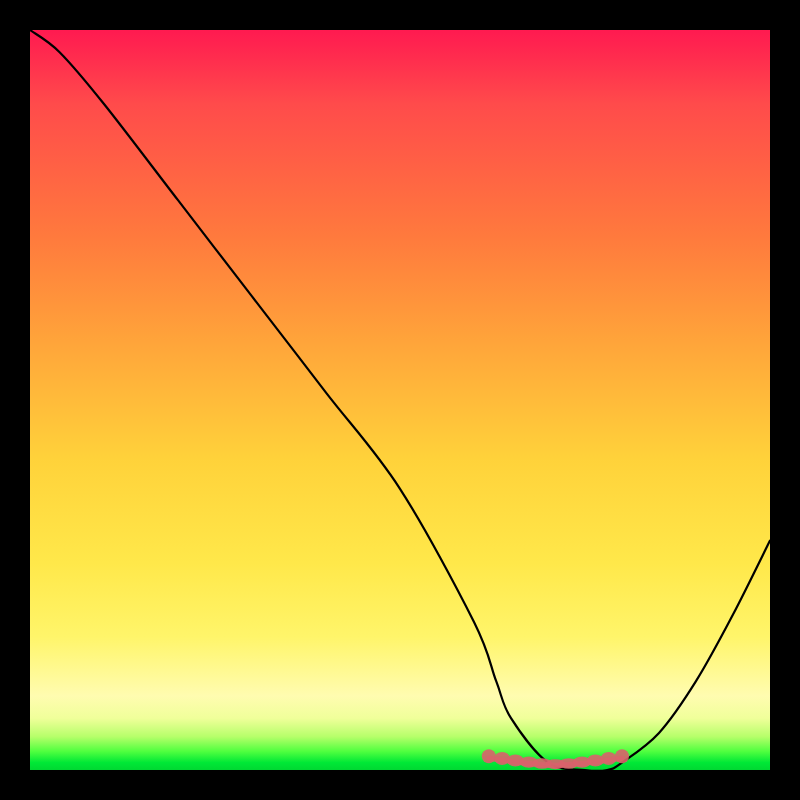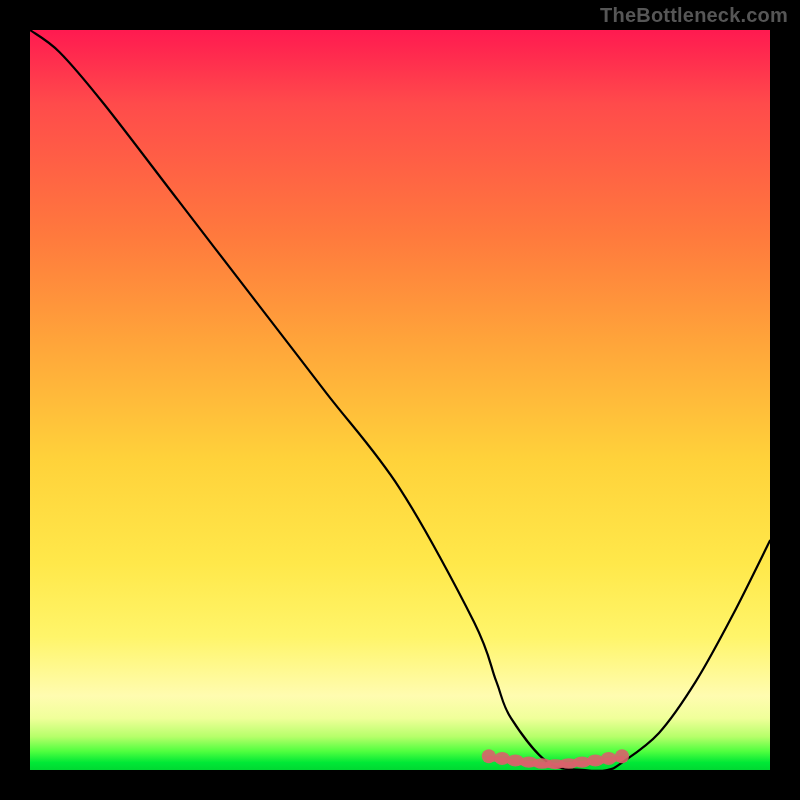--- a/index.html
+++ b/index.html
@@ -50,21 +50,20 @@
     top: 0;
     width: 740px;
     height: 740px;
   }
 </style>
 </head>
 <body>
 
 <div class="frame">
 
-  <div class="attribution">TheBottleneck.com</div>
 
   <div class="plot-area">
     <svg id="plot-svg" class="overlay-svg" viewBox="0 0 740 740" preserveAspectRatio="none">
       <path id="curve-path" fill="none" stroke="#000000" stroke-width="2.2" stroke-linecap="round" stroke-linejoin="round" d="M 0 0 C 4.933333333333334 3.7000000000000077, 17.266666666666666 9.866666666666712, 29.6 22.200000000000045 C 41.93333333333334 34.53333333333338, 54.266666666666666 49.33333333333336, 74 74 C 93.73333333333333 98.66666666666664, 123.33333333333333 138.13333333333327, 148 170.19999999999993 C 172.66666666666666 202.2666666666666, 197.33333333333334 234.33333333333331, 222 266.4 C 246.66666666666666 298.46666666666664, 271.3333333333333 330.5333333333333, 296 362.59999999999997 C 320.6666666666667 394.66666666666663, 345.3333333333333 420.56666666666666, 370 458.8 C 394.6666666666667 497.03333333333336, 427.9666666666667 559.9333333333333, 444 592 C 460.0333333333333 624.0666666666667, 460.0333333333333 635.1666666666667, 466.2 651.2 C 472.3666666666667 667.2333333333333, 472.3666666666667 674.6333333333334, 481 688.2 C 489.6333333333333 701.7666666666667, 505.6666666666667 723.9666666666667, 518 732.6 C 530.3333333333334 741.2333333333333, 545.1333333333333 738.7666666666667, 555 740 C 564.8666666666667 741.2333333333333, 571.0333333333334 741.2333333333333, 577.2 740 C 583.3666666666667 738.7666666666667, 583.3666666666667 738.7666666666667, 592 732.6 C 600.6333333333333 726.4333333333334, 616.6666666666666 716.5666666666666, 629 703 C 641.3333333333334 689.4333333333334, 653.6666666666666 670.9333333333334, 666 651.2 C 678.3333333333334 631.4666666666667, 690.6666666666666 608.0333333333333, 703 584.6 C 715.3333333333334 561.1666666666667, 733.8333333333334 522.9333333333334, 740 510.6"></path>
       <g id="marker-group">
           <path d="M 458.8 728.3 L 472.1 730.2 L 485.4 731.9 L 498.8 733.4 L 512.1 734.6 L 525.4 735.3 L 538.7 734.6 L 552.0 733.4 L 565.4 731.9 L 578.7 730.2 L 592.0 728.3" fill="none" stroke="#d9626b" stroke-width="5" stroke-linecap="round" stroke-opacity="0.85"></path>
           <ellipse cx="458.8" cy="726.3" rx="7.0" ry="7.0" fill="#d9626b" fill-opacity="0.9"></ellipse>
           <ellipse cx="472.1" cy="728.4" rx="7.8" ry="6.5" fill="#d9626b" fill-opacity="0.9"></ellipse>
           <ellipse cx="485.4" cy="730.4" rx="8.5" ry="6.0" fill="#d9626b" fill-opacity="0.9"></ellipse>
           <ellipse cx="498.8" cy="732.1" rx="9.2" ry="5.6" fill="#d9626b" fill-opacity="0.9"></ellipse>

